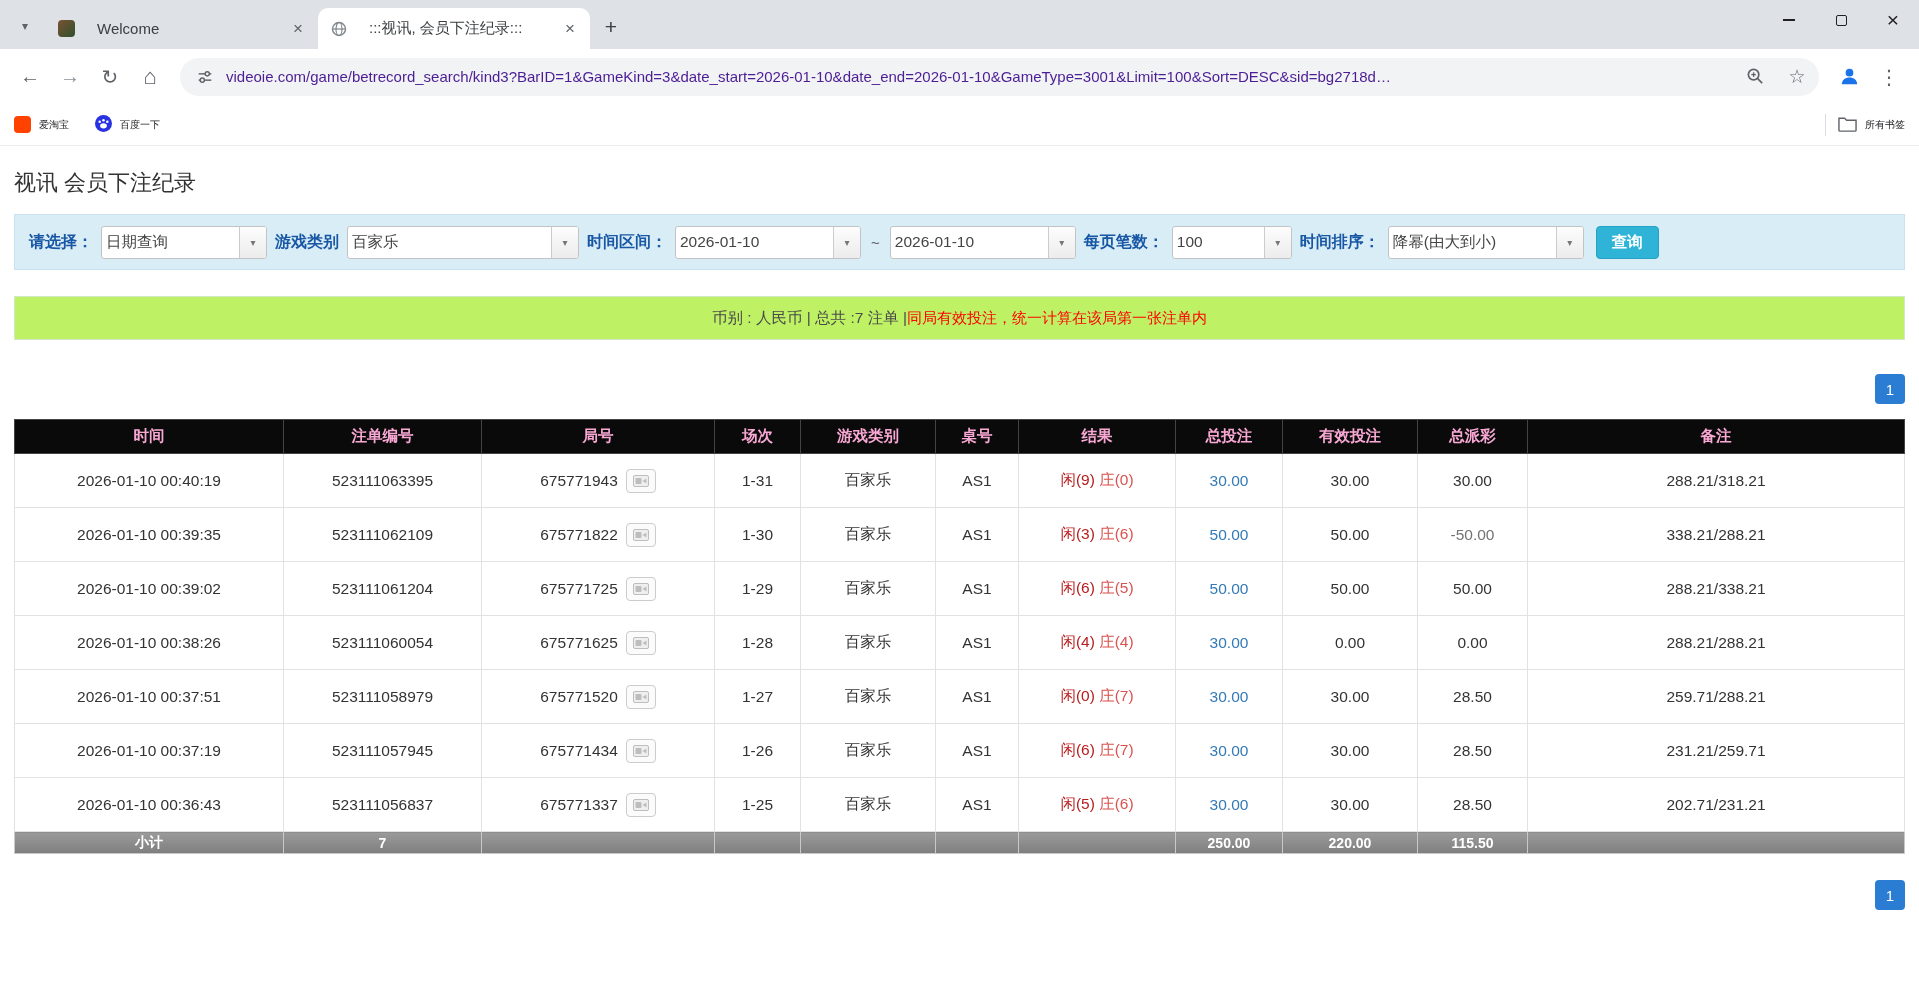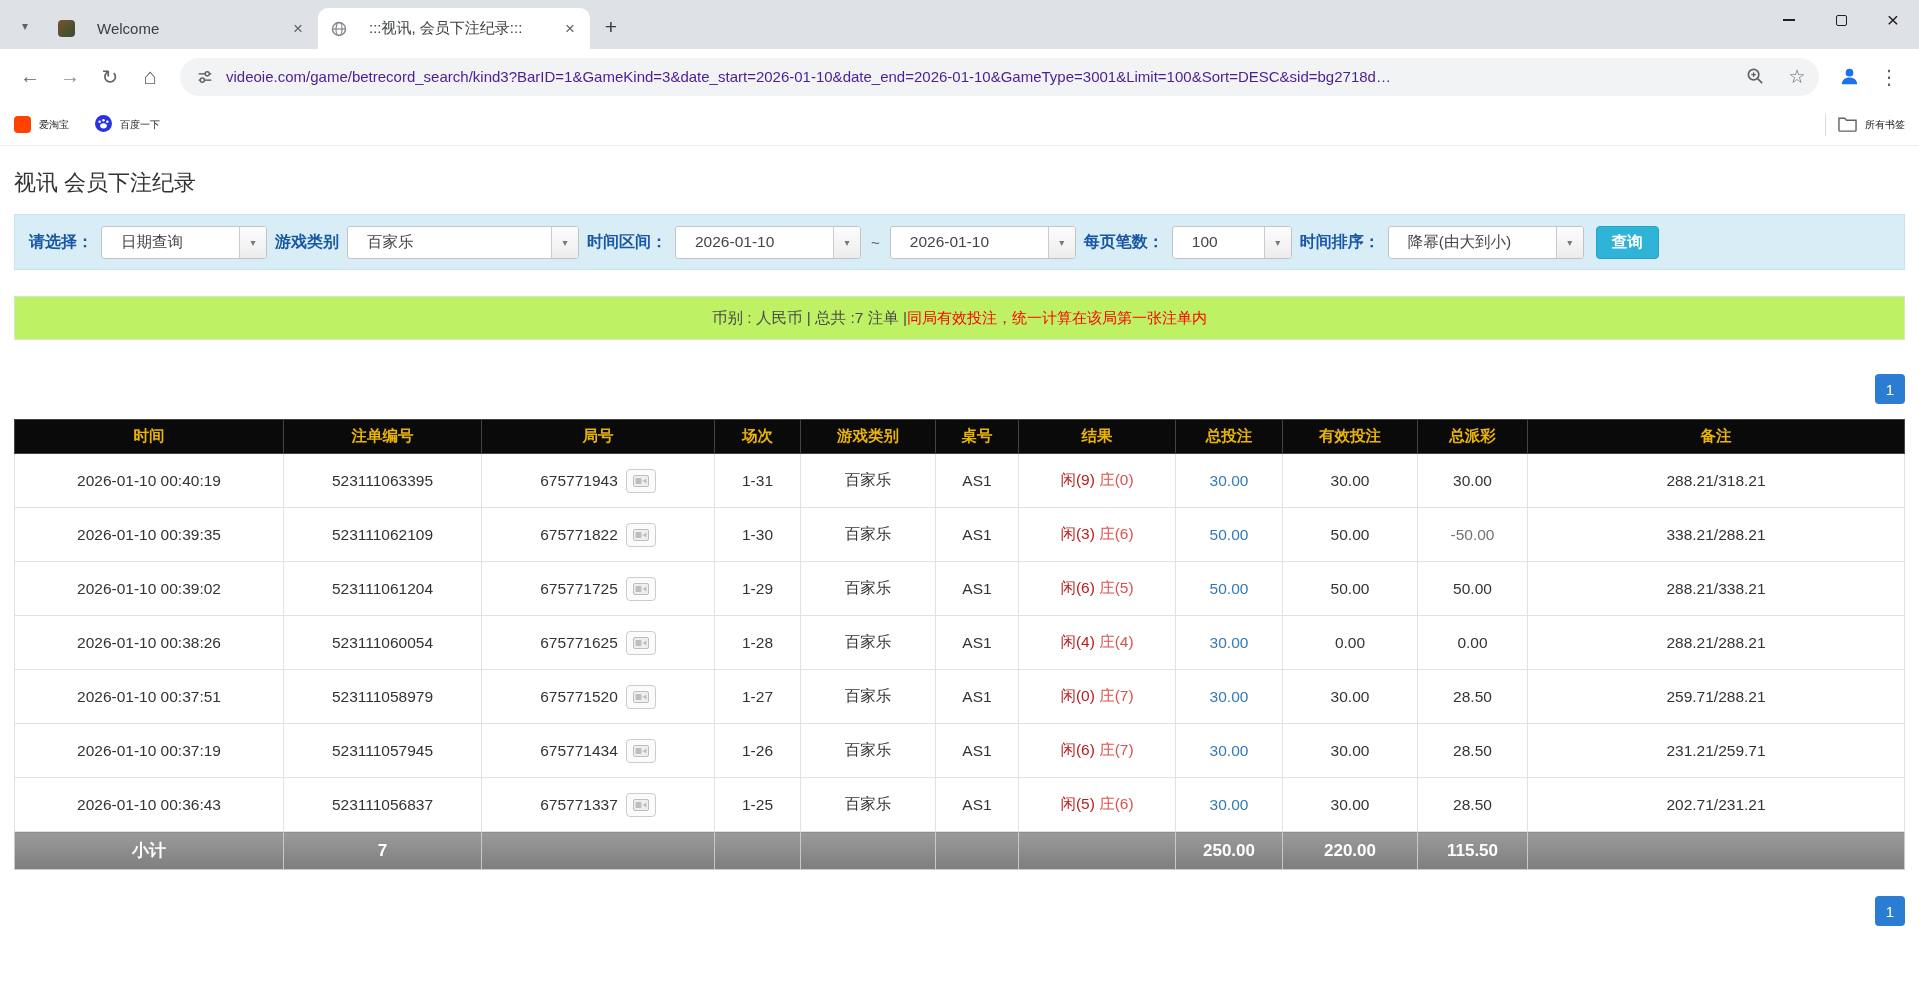--- a/index.html
+++ b/index.html
@@ -35,39 +35,39 @@
   .bm-right { margin-left:auto; display:flex; align-items:center; gap:12px;justify-content:flex-end; }
   .bm-sep { width:1px; height:22px; background:#dadce0; }
 
   
   .page { padding:0 14px; }
   .page-title { font-size:22px; color:#333; margin:22px 0 16px; font-weight:400; }
 
   .filterbar { background:#d9edf7; border:1px solid #c9e2f1; height:56px; display:flex; align-items:center; padding:0 14px; gap:8px; }
   .f-label { color:#1857a4; font-weight:bold; font-size:16px; white-space:nowrap; }
   .combo { display:inline-flex; height:33px; background:#fff; border:1px solid #c3c3c3; border-radius:3px; overflow:hidden; flex:0 0 auto; }
-  .combo-val { display:flex; align-items:center; padding:0 19px; font-size:15.5px; color:#444; flex:1; white-space:nowrap; overflow:hidden; }
+  .combo-val { display:flex; align-items:center; padding:0 4px; font-size:15.5px; color:#444; flex:1; white-space:nowrap; overflow:hidden; }
   .combo-btn { width:27px; background:linear-gradient(#fdfdfd,#ececec); border-left:1px solid #ccc; display:flex; align-items:center; justify-content:center; color:#777; font-size:10px; flex:0 0 auto; }
   .w-select{width:166px}.w-game{width:232px}.w-date{width:186px}.w-pp{width:120px}.w-sort{width:196px}
   .tilde { color:#555; font-size:15px; margin:0 2px; }
   .search-btn { height:33px; padding:0 15px; background:#2fb3d6; border:1px solid #28a2c4; border-radius:4px; color:#fff; font-size:15.5px; font-weight:bold; display:flex; align-items:center; margin-left:4px; }
 
   .infobar { margin-top:26px; background:#bef264; border:1px solid #d2e8c8; height:44px; display:flex; align-items:center; justify-content:center; padding:0 14px; }
   .info-left { font-size:15.5px; color:#4a4a4a; }
   .info-right { font-size:15px; color:#ff0000; }
 
   .pager { display:flex; justify-content:flex-end; }
   .pager.top { margin:34px 0 15px; }
   .pager.bottom { margin:26px 0 0; }
   .page-btn { min-width:30px; height:30px; background:#2b7cd3; color:#fff; border-radius:4px; display:flex; align-items:center; justify-content:center; font-size:15px; padding:0 6px; }
 
   table { width:100%; border-collapse:collapse; table-layout:fixed; }
-  thead th { background:#0a0a0a; color:#eab308; font-size:15.5px; font-weight:bold; height:34px; border:1px solid #444; text-align:center; }
+  thead th { background:#0a0a0a; color:#f9a8d4; font-size:15.5px; font-weight:bold; height:34px; border:1px solid #444; text-align:center; }
   tbody td { height:54px; text-align:center; font-size:15.5px; color:#333; border:1px solid #e2e2e2; background:#fff; }
-  tfoot td { height:38px; background:linear-gradient(#9b9b9b,#7e7e7e); color:#fff; font-weight:bold; font-size:17px; text-align:center; border:1px solid #c9c9c9; }
+  tfoot td { height:22px; background:linear-gradient(#9b9b9b,#7e7e7e); color:#fff; font-weight:bold; font-size:14px; text-align:center; border:1px solid #c9c9c9; }
   .rp { color:#b91c1c; }
   .rb { color:#d9534f; }
   .bet-link { color:#337ab7; }
   .neg { color:#737373; }
   .round-cell { display:flex; align-items:center; justify-content:center; gap:8px; }
   .vid-btn { width:30px; height:24px; border:1px solid #ccc; border-radius:4px; background:#fbfbfb; display:inline-flex; align-items:center; justify-content:center; }
 </style>
 </head>
 <body>
 

